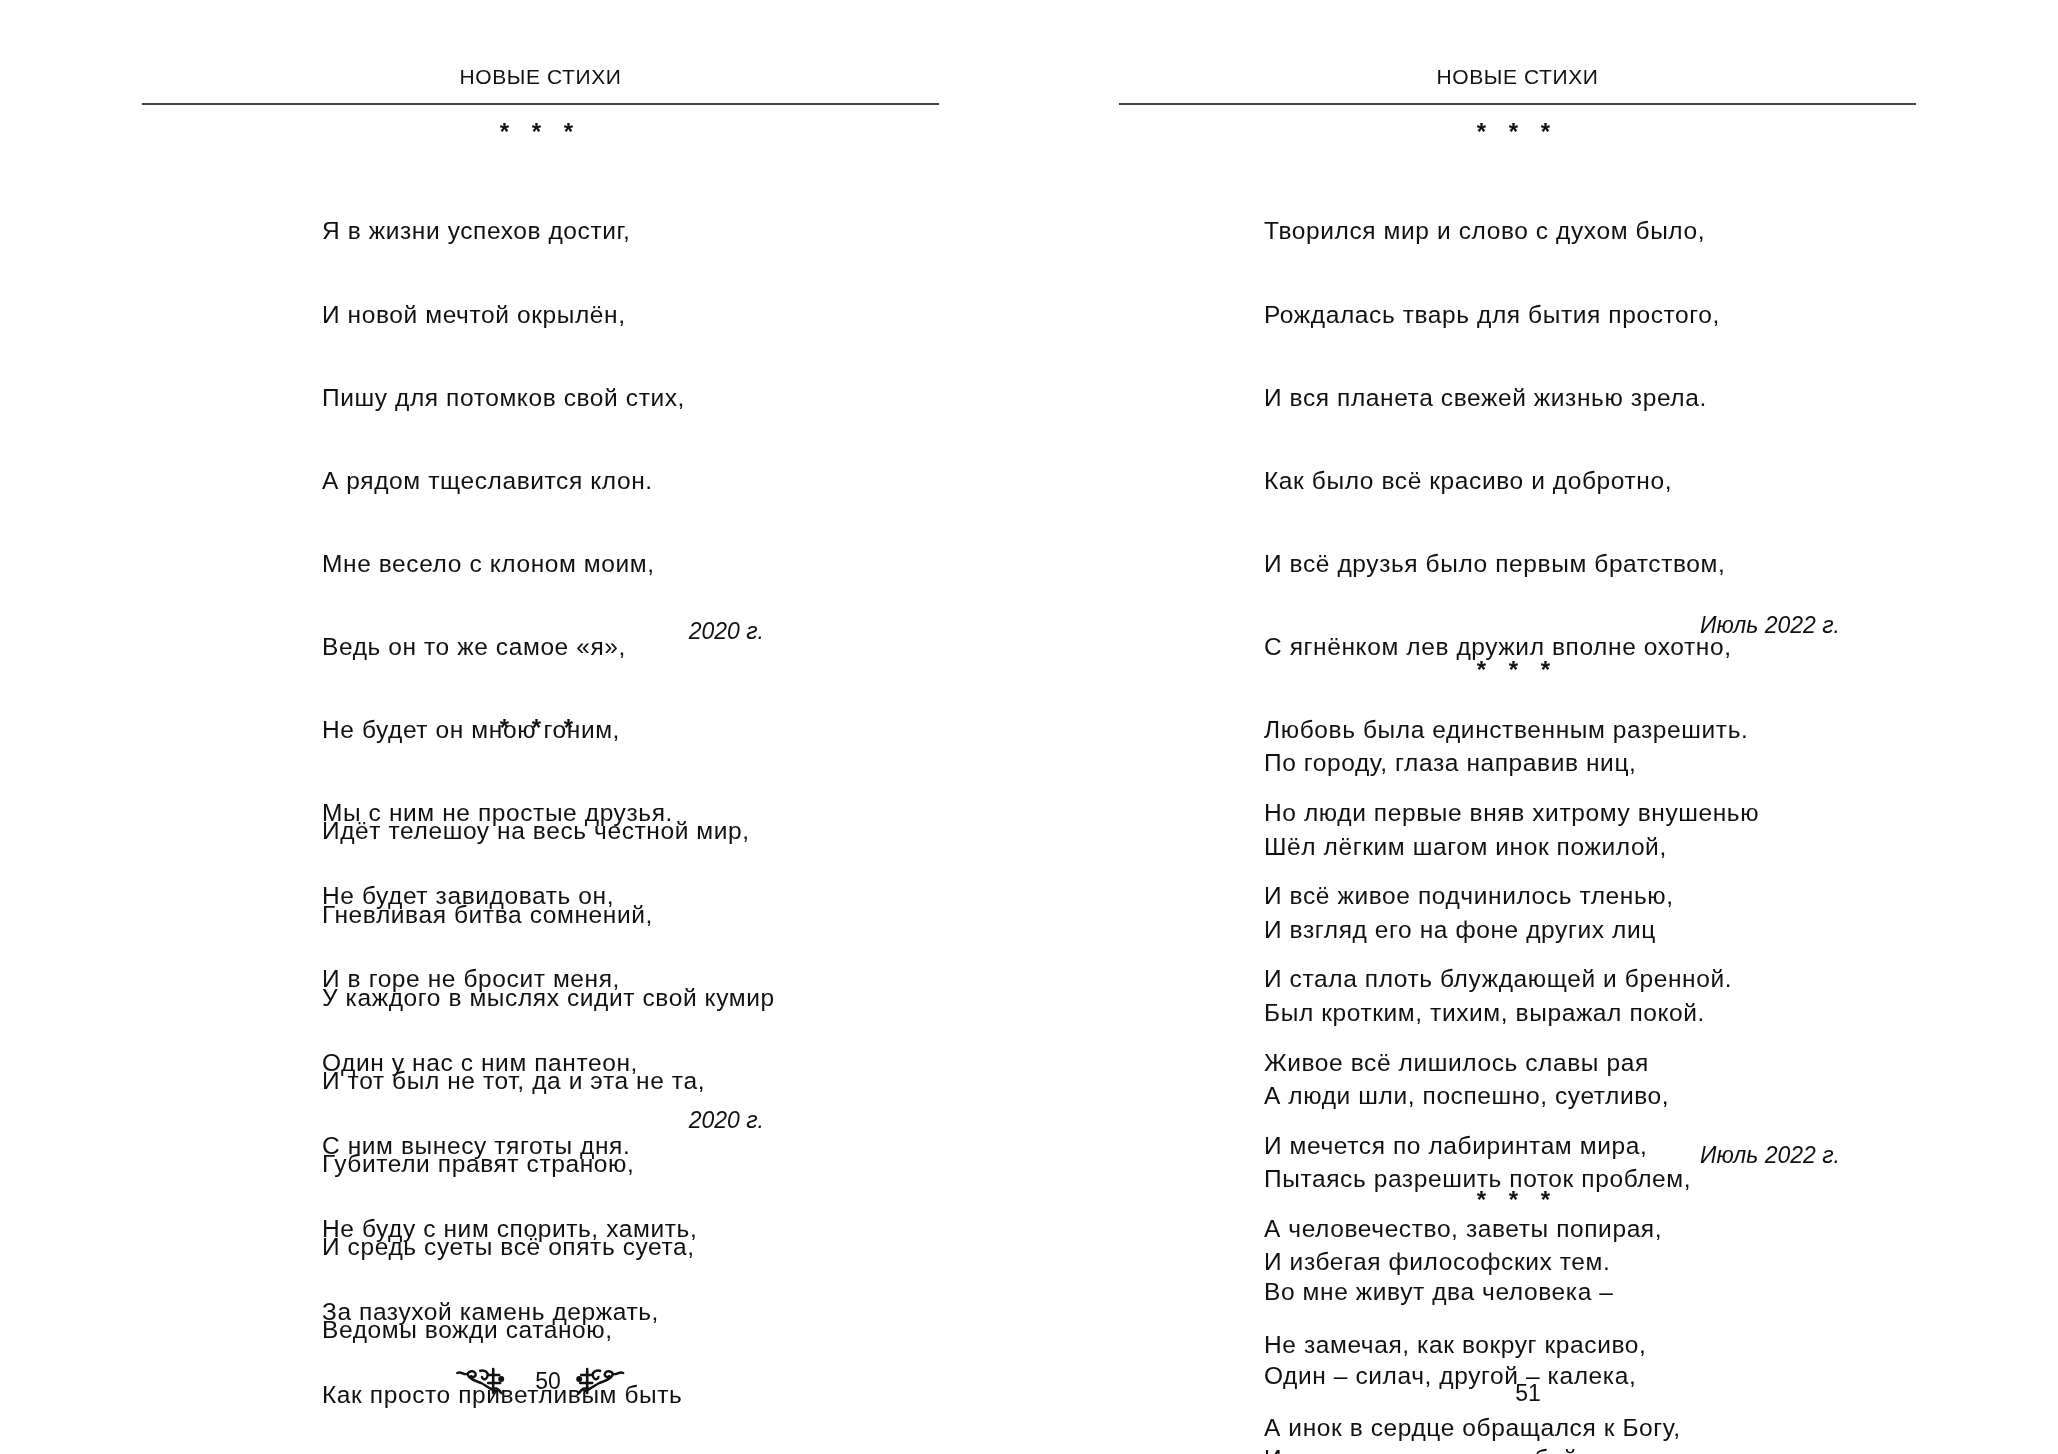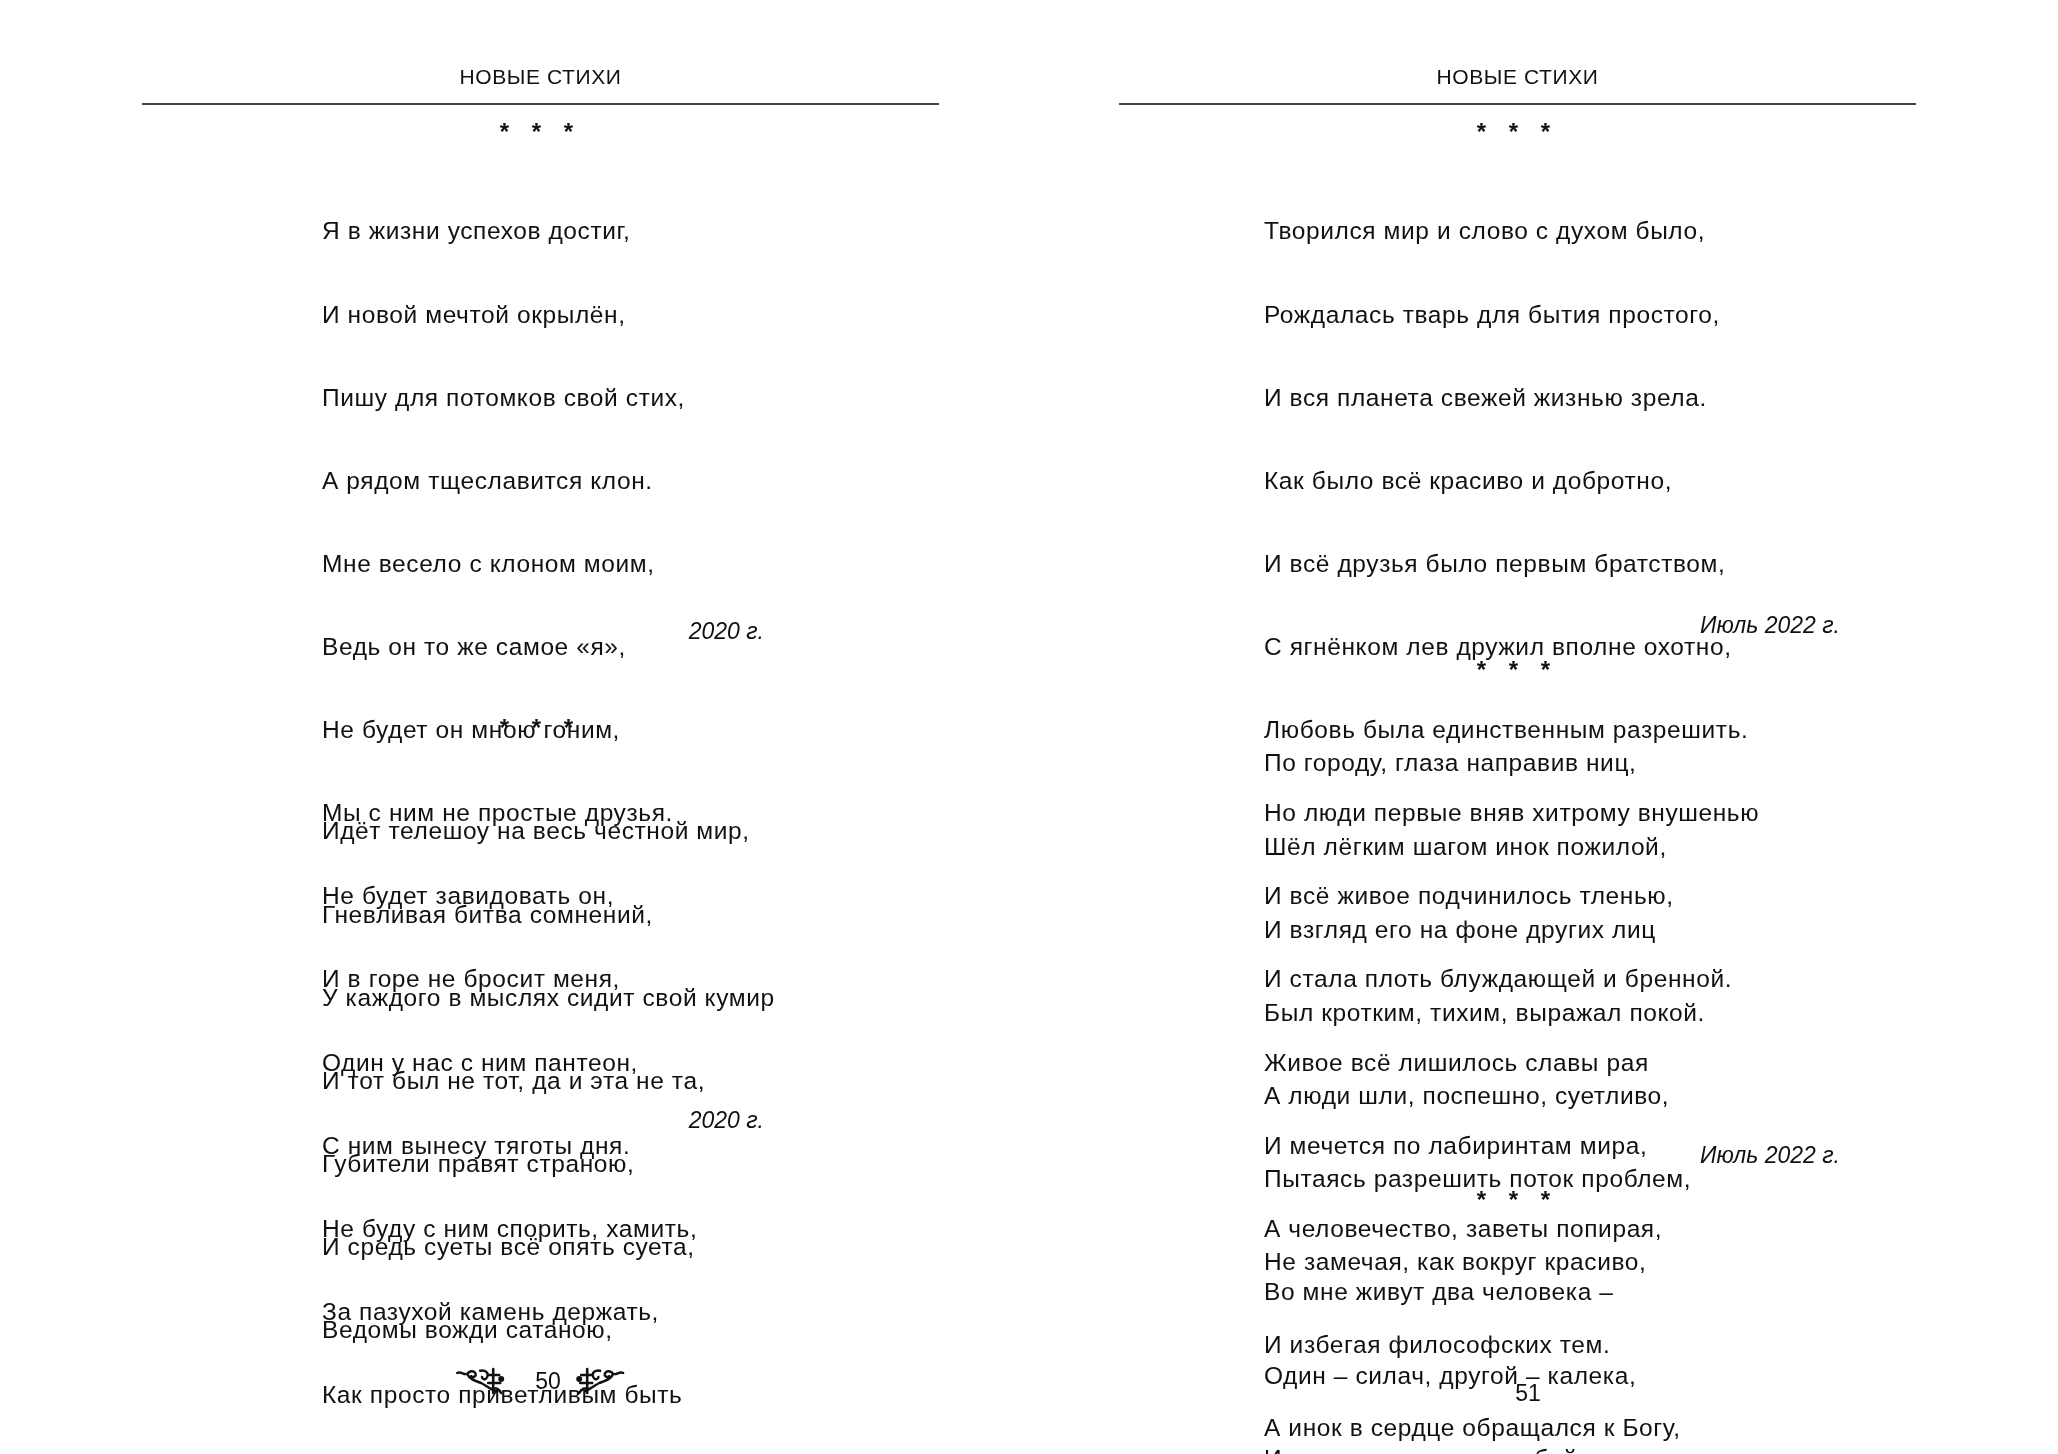--- a/index.html
+++ b/index.html
@@ -105,22 +105,22 @@
   <div class="date" style="right:218px; top:611px;">Июль 2022 г.</div>
 
   <div class="stars" style="left:90px; top:658px;">* * *</div>
   <div class="poem" style="left:235px; top:694px;">
     <span class="line">По городу, глаза направив ниц,</span>
     <span class="line">Шёл лёгким шагом инок пожилой,</span>
     <span class="line">И взгляд его на фоне других лиц</span>
     <span class="line">Был кротким, тихим, выражал покой.</span>
     <span class="line">А люди шли, поспешно, суетливо,</span>
     <span class="line">Пытаясь разрешить поток проблем,</span>
+    <span class="line">И избегая философских тем.</span>
     <span class="line">Не замечая, как вокруг красиво,</span>
-    <span class="line">И избегая философских тем.</span>
     <span class="line">А инок в сердце обращался к Богу,</span>
     
     
     
     
     
     
     
   </div>
   <div class="date" style="right:218px; top:1141px;">Июль 2022 г.</div>

